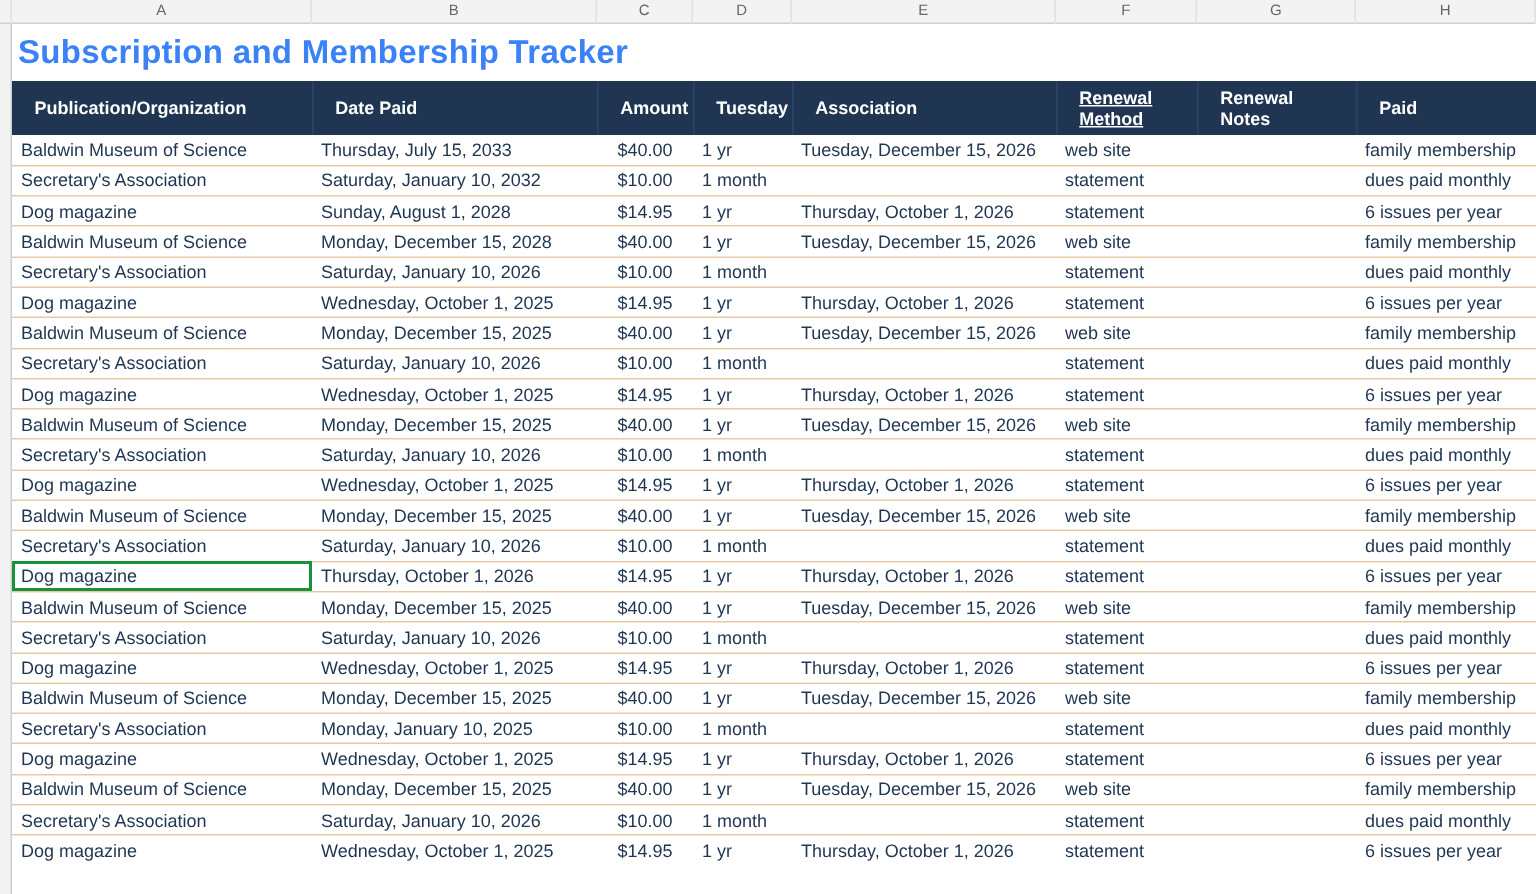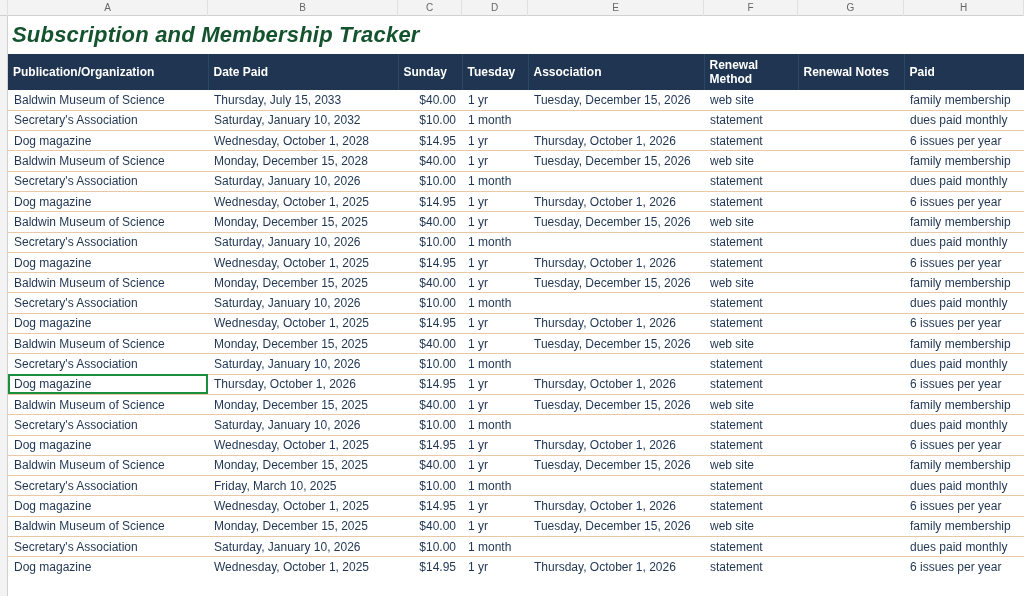--- a/index.html
+++ b/index.html
@@ -42,61 +42,61 @@
   .content {
     position: absolute;
     left: 8px;
     top: 16px;
     width: 1016px;
   }
   .title {
     height: 38px;
     font-size: 22px;
     font-weight: 600;
-    color: #14532d;
+    color: #3b82f6;
     padding: 6px 4px 0 4px;
     letter-spacing: .2px;
-    font-style: italic;
   }
   table {
     border-collapse: collapse;
     width: 100%;
     table-layout: fixed;
   }
   colgroup col.c1 { width: 200px; }
   colgroup col.c2 { width: 190px; }
   colgroup col.c3 { width: 64px; }
   colgroup col.c4 { width: 66px; }
   colgroup col.c5 { width: 176px; }
   colgroup col.c6 { width: 94px; }
   colgroup col.c7 { width: 106px; }
   colgroup col.c8 { width: 120px; }
   thead th {
     background: #1f3551;
     color: #fff;
     font-weight: 600;
     text-align: left;
-    padding: 4px 5px;
+    padding: 4px 15px;
     height: 36px;
     border-right: 1px solid #2b4766;
   }
   thead th.twoline {
     line-height: 14px;
+    text-decoration: underline;
   }
   tbody td {
     padding: 2px 6px;
     height: 20.3px;
     border-top: 1px solid #e9c9a5;
     color: #1f3551;
     white-space: nowrap;
     overflow: hidden;
     text-overflow: ellipsis;
   }
   tbody tr:first-child td { border-top: 0; }
-  tbody td.amt { text-align: right; }
+  tbody td.amt { text-align: center; }
   tbody tr.selected td.first {
     outline: 2px solid #1a8f3c;
     outline-offset: -2px;
   }
 </style>
 </head>
 <body>
 
 <div class="sheet">
 
@@ -125,21 +125,21 @@
           <col class="c4">
         <col class="c5">
           <col class="c6">
           <col class="c7">
           <col class="c8">
       </colgroup>
       <thead>
         <tr>
           <th>Publication/Organization</th>
           <th>Date Paid</th>
-          <th>Sunday</th>
+          <th>Amount</th>
           <th>Tuesday</th>
           <th>Association</th>
           <th class="twoline">Renewal Method</th>
           <th>Renewal Notes</th>
           <th>Paid</th>
         </tr>
       </thead>
       <tbody id="tbody">
           <tr>
             <td class="first">Baldwin Museum of Science</td>
@@ -156,21 +156,21 @@
             <td>Saturday, January 10, 2032</td>
             <td class="amt">$10.00</td>
             <td>1 month</td>
             <td></td>
             <td>statement</td>
             <td></td>
             <td>dues paid monthly</td>
           </tr>
           <tr>
             <td class="first">Dog magazine</td>
-            <td>Wednesday, October 1, 2028</td>
+            <td>Sunday, August 1, 2028</td>
             <td class="amt">$14.95</td>
             <td>1 yr</td>
             <td>Thursday, October 1, 2026</td>
             <td>statement</td>
             <td></td>
             <td>6 issues per year</td>
           </tr>
           <tr>
             <td class="first">Baldwin Museum of Science</td>
             <td>Monday, December 15, 2028</td>
@@ -326,21 +326,21 @@
             <td>Monday, December 15, 2025</td>
             <td class="amt">$40.00</td>
             <td>1 yr</td>
             <td>Tuesday, December 15, 2026</td>
             <td>web site</td>
             <td></td>
             <td>family membership</td>
           </tr>
           <tr>
             <td class="first">Secretary's Association</td>
-            <td>Friday, March 10, 2025</td>
+            <td>Monday, January 10, 2025</td>
             <td class="amt">$10.00</td>
             <td>1 month</td>
             <td></td>
             <td>statement</td>
             <td></td>
             <td>dues paid monthly</td>
           </tr>
           <tr>
             <td class="first">Dog magazine</td>
             <td>Wednesday, October 1, 2025</td>

